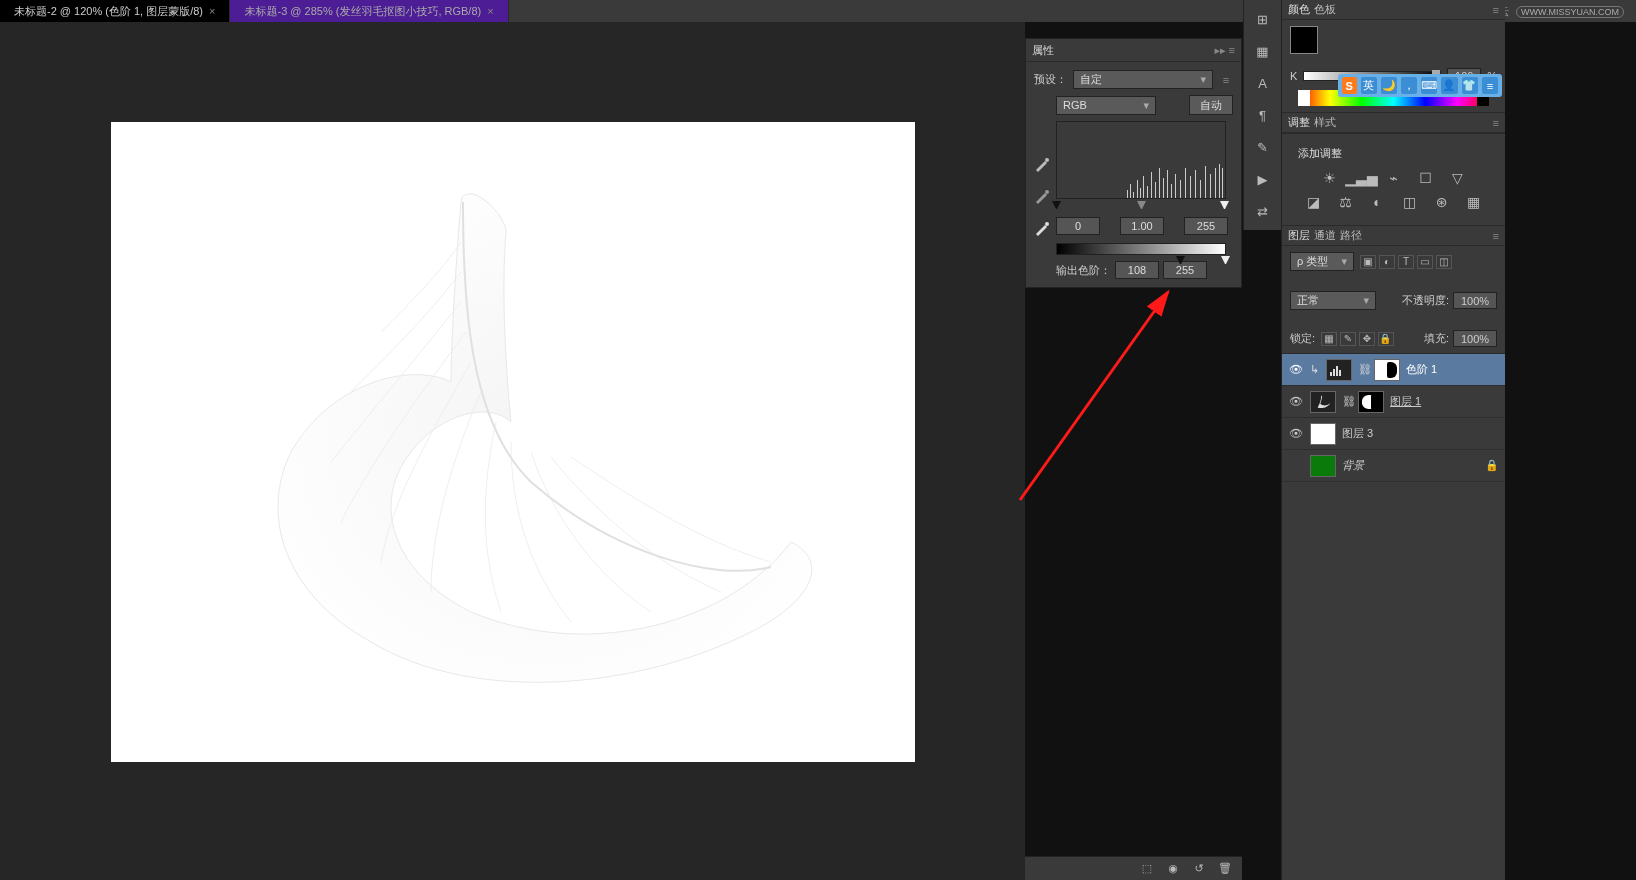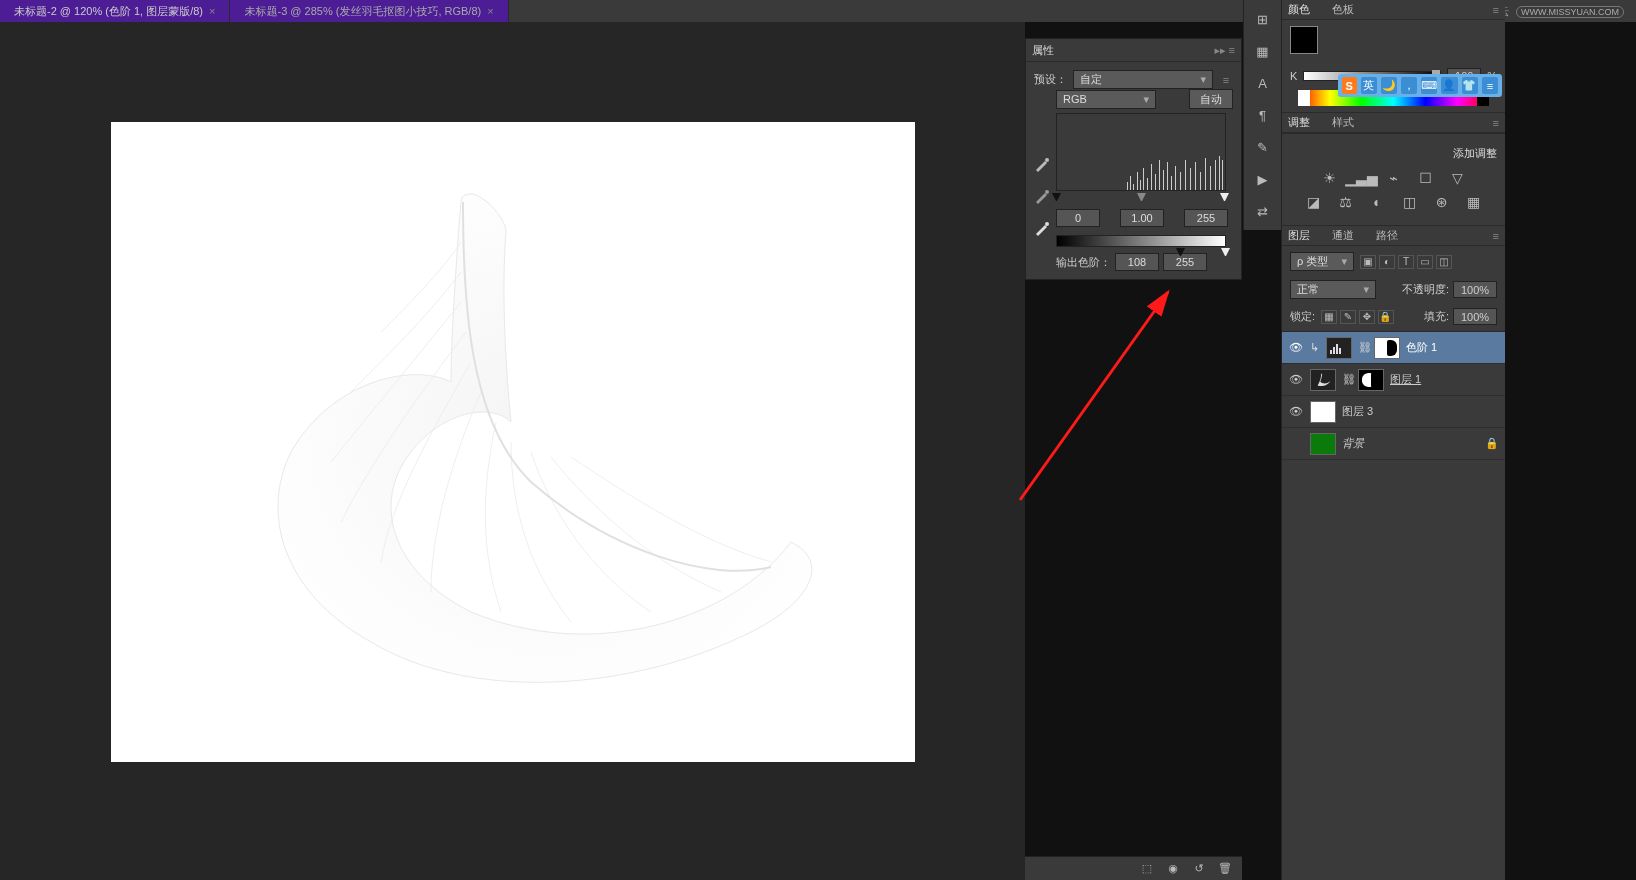--- a/index.html
+++ b/index.html
@@ -1,36 +1,36 @@
 <!DOCTYPE html>
 <html><head>
 <meta charset="utf-8">
 <style>
 * { margin: 0; padding: 0; box-sizing: border-box; font-family: "Microsoft YaHei", Arial, sans-serif; }
 body { background: #111; color: #ccc; font-size: 11px; overflow: hidden; width: 1636px; height: 880px; position: relative; }
 
 
 .tabbar { position: absolute; top: 0; left: 0; right: 0; height: 22px; background: #3a3a3a; display: flex; align-items: center; }
 .tab { height: 22px; padding: 0 14px; display: flex; align-items: center; gap: 6px; color: #aaa; background: #4c1d95; border-right: 1px solid #2a2a2a; }
-.tab.active { background: #4c1d95; color: #ccc; }
+.tab.active { background: #000000; color: #ccc; }
 .tab-close { color: #888; cursor: pointer; }
 
 
 .canvas-wrap { position: absolute; top: 22px; left: 0; width: 1025px; height: 858px; background: #262626; display: flex; align-items: flex-start; justify-content: center; padding-top: 100px; }
 .canvas { width: 804px; height: 640px; background: #fff; position: relative; }
 .feather { position: absolute; inset: 0; }
 
 
 .props-panel { position: absolute; top: 38px; left: 1025px; width: 217px; background: #3a3a3a; border: 1px solid #222; }
 .props-header { height: 23px; background: #3a3a3a; display: flex; align-items: center; justify-content: space-between; padding: 0 6px; border-bottom: 1px solid #2a2a2a; }
 .props-tab { color: #ddd; }
 .props-title-row { display: flex; align-items: center; gap: 6px; padding: 6px 8px; border-bottom: 1px solid #2a2a2a; }
 .icon-box { width: 22px; height: 18px; background: #555; display: inline-flex; align-items: center; justify-content: center; border: 1px solid #666; }
 .props-body { padding: 8px; }
-.row { display: flex; align-items: center; gap: 6px; }
+.row { display: flex; align-items: center; gap: 6px; margin-bottom: 6px; }
 .label { color: #ccc; }
 .select { flex: 1; height: 19px; background: #5a5a5a; border: 1px solid #222; color: #ddd; padding: 0 6px; display: flex; align-items: center; justify-content: space-between; }
 .select::after { content: "▾"; color: #aaa; }
 .btn { height: 20px; padding: 0 10px; background: #5a5a5a; border: 1px solid #222; color: #ddd; display: inline-flex; align-items: center; }
 .sampler-col { position: absolute; left: 1033px; top: 155px; display: flex; flex-direction: column; gap: 14px; }
 .eyedrop { width: 18px; height: 18px; }
 .histogram { width: 170px; height: 78px; background: #3a3a3a; border: 1px solid #222; margin: 4px 0 2px 22px; position: relative; }
 .histo-bars { position: absolute; bottom: 0; right: 0; width: 100px; height: 35px; }
 .histo-bars span { position: absolute; bottom: 0; width: 1px; background: #ccc; }
 .slider-track { position: relative; height: 10px; margin: 0 0 6px 22px; }
@@ -43,21 +43,21 @@
 .out-gradient { height: 12px; margin: 0 0 2px 22px; width: 170px; background: linear-gradient(to right, #000, #fff); border: 1px solid #222; position: relative; }
 .out-label-row { display: flex; align-items: center; gap: 4px; margin: 6px 0 0 22px; }
 .arrow-svg { position: absolute; pointer-events: none; }
 
 
 .vtoolbar { position: absolute; top: 0; left: 1243px; width: 38px; height: 230px; background: #3a3a3a; border-left: 1px solid #222; display: flex; flex-direction: column; align-items: center; gap: 10px; padding-top: 8px; }
 .vtool { width: 22px; height: 22px; display: flex; align-items: center; justify-content: center; color: #bbb; font-size: 13px; }
 
 
 .right-col { position: absolute; top: 0; left: 1281px; width: 224px; height: 880px; background: #3a3a3a; border-left: 1px solid #222; }
-.panel-header { height: 20px; display: flex; align-items: center; gap: 22px; padding: 0 6px; background: #3a3a3a; border-bottom: 1px solid #2a2a2a; }
+.panel-header { height: 20px; display: flex; align-items: center; gap: 4px; padding: 0 6px; background: #3a3a3a; border-bottom: 1px solid #2a2a2a; }
 .panel-header .ptab { color: #bbb; }
 .panel-header .ptab.active { color: #ddd; }
 .panel-menu { margin-left: auto; color: #888; }
 
 
 .color-panel { padding: 6px 8px; border-bottom: 1px solid #2a2a2a; }
 .fg-swatch { width: 28px; height: 28px; background: #000; border: 1px solid #888; position: relative; }
 .k-slider { display: flex; align-items: center; gap: 6px; margin-top: 4px; }
 .k-track { flex: 1; height: 10px; background: linear-gradient(to right, #fff, #000); border: 1px solid #222; position: relative; }
 .k-handle { position: absolute; right: 0; top: -2px; width: 8px; height: 14px; background: #aaa; }
@@ -67,28 +67,28 @@
 .ime-bar { position: absolute; left: 1338px; top: 74px; width: 164px; height: 23px; background: #6ab0e8; border-radius: 3px; display: flex; align-items: center; gap: 4px; padding: 0 4px; }
 .ime-logo { width: 17px; height: 17px; background: #ff7a1a; color: #fff; font-weight: bold; display: flex; align-items: center; justify-content: center; border-radius: 2px; font-size: 11px; }
 .ime-btn { width: 19px; height: 17px; background: #3c8ed4; border-radius: 2px; color: #fff; display: flex; align-items: center; justify-content: center; font-size: 11px; }
 
 
 .spectrum { height: 16px; margin: 6px 8px 0; background: linear-gradient(to right, #f00,#ff0,#0f0,#0ff,#00f,#f0f,#f00); position: relative; }
 .spectrum::before { content:""; position:absolute; left:0; top:0; width:12px; height:100%; background:#fff; }
 .spectrum::after  { content:""; position:absolute; right:0; top:0; width:12px; height:100%; background:#000; }
 
 
-.adjust-panel { padding: 8px; border-bottom: 1px solid #2a2a2a; border-top: 1px solid #2a2a2a; text-align: right; }
+.adjust-panel { padding: 8px; border-bottom: 1px solid #2a2a2a; border-top: 1px solid #2a2a2a; }
 .adjust-title { color: #ddd; margin: 4px 0 8px 8px; }
 .adjust-row { display: flex; gap: 10px; justify-content: center; margin: 6px 0; }
 .aicon { width: 22px; height: 18px; color: #bbb; display: flex; align-items: center; justify-content: center; font-size: 14px; }
 
 
 .layers-panel { display: flex; flex-direction: column; }
-.layers-controls { padding: 6px 8px; display: flex; flex-direction: column; gap: 9px; border-bottom: 1px solid #2a2a2a; }
+.layers-controls { padding: 6px 8px; display: flex; flex-direction: column; gap: 20px; border-bottom: 1px solid #2a2a2a; }
 .lc-row { display: flex; align-items: center; gap: 6px; }
 .mini-icon { width: 16px; height: 14px; display: flex; align-items: center; justify-content: center; color: #bbb; border: 1px solid #555; font-size: 10px; }
 .mini-icons { display: flex; gap: 3px; }
 .opacity-box { display: flex; align-items: center; gap: 4px; margin-left: auto; }
 .pct-box { width: 44px; height: 17px; background: #555; border: 1px solid #222; display: flex; align-items: center; justify-content: center; }
 .layers-list { }
 .layer { height: 32px; display: flex; align-items: center; gap: 6px; padding: 0 6px; border-bottom: 1px solid #2e2e2e; }
 .layer.selected { background: #5a7aa0; color: #fff; }
 .eye { width: 16px; height: 16px; display: flex; align-items: center; justify-content: center; }
 .thumb { width: 26px; height: 22px; background: #222; border: 1px solid #666; display: flex; align-items: center; justify-content: center; overflow: hidden; }

